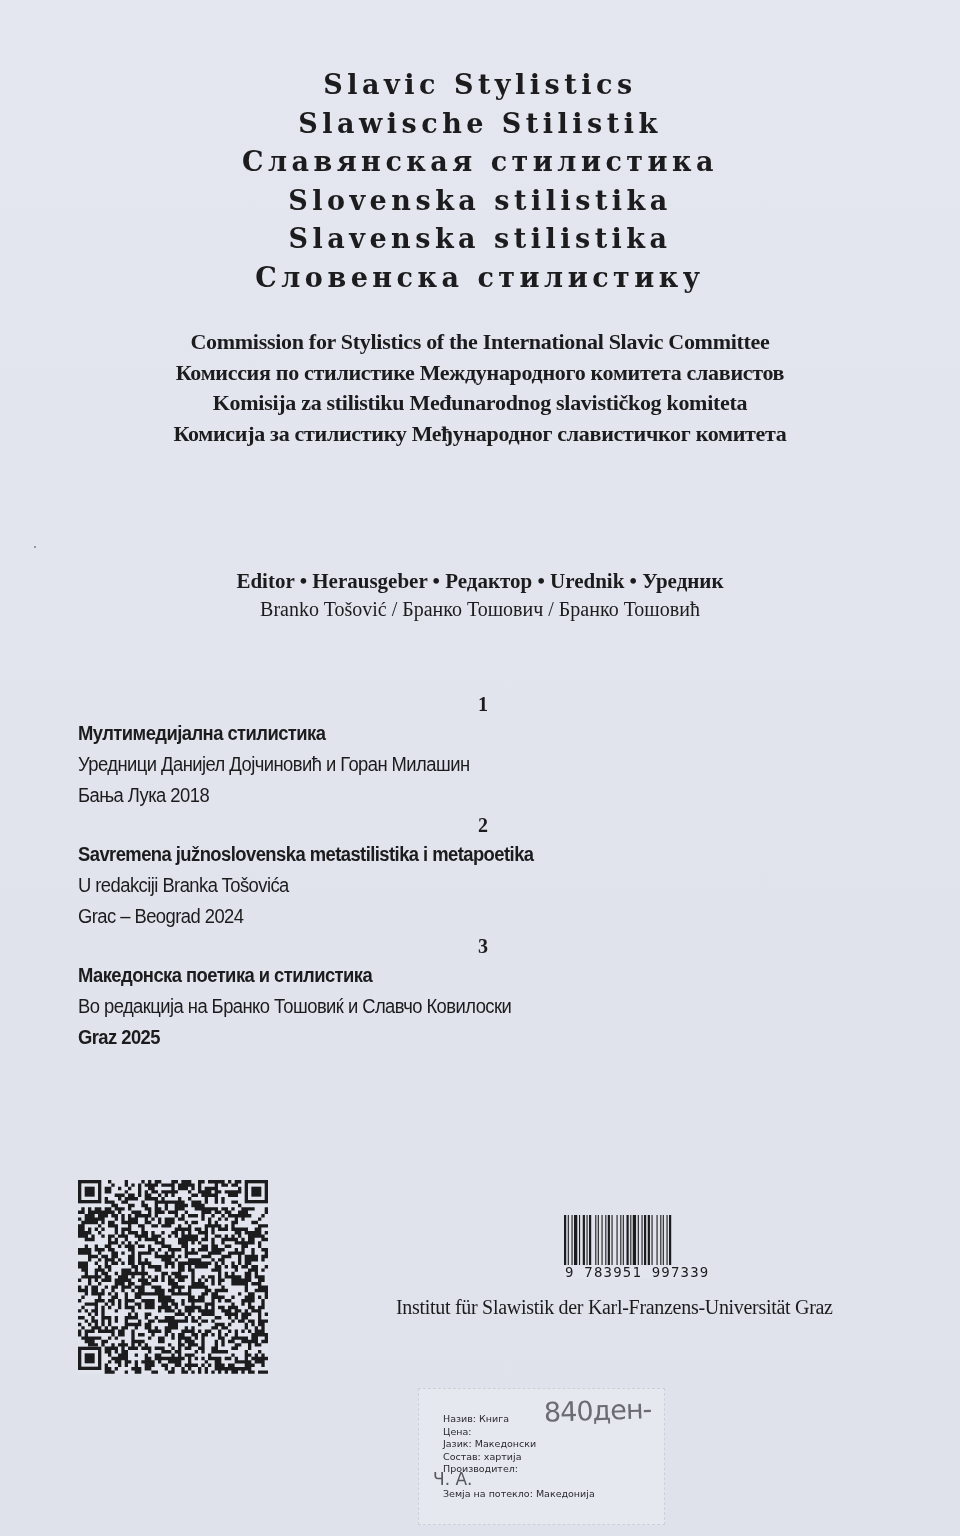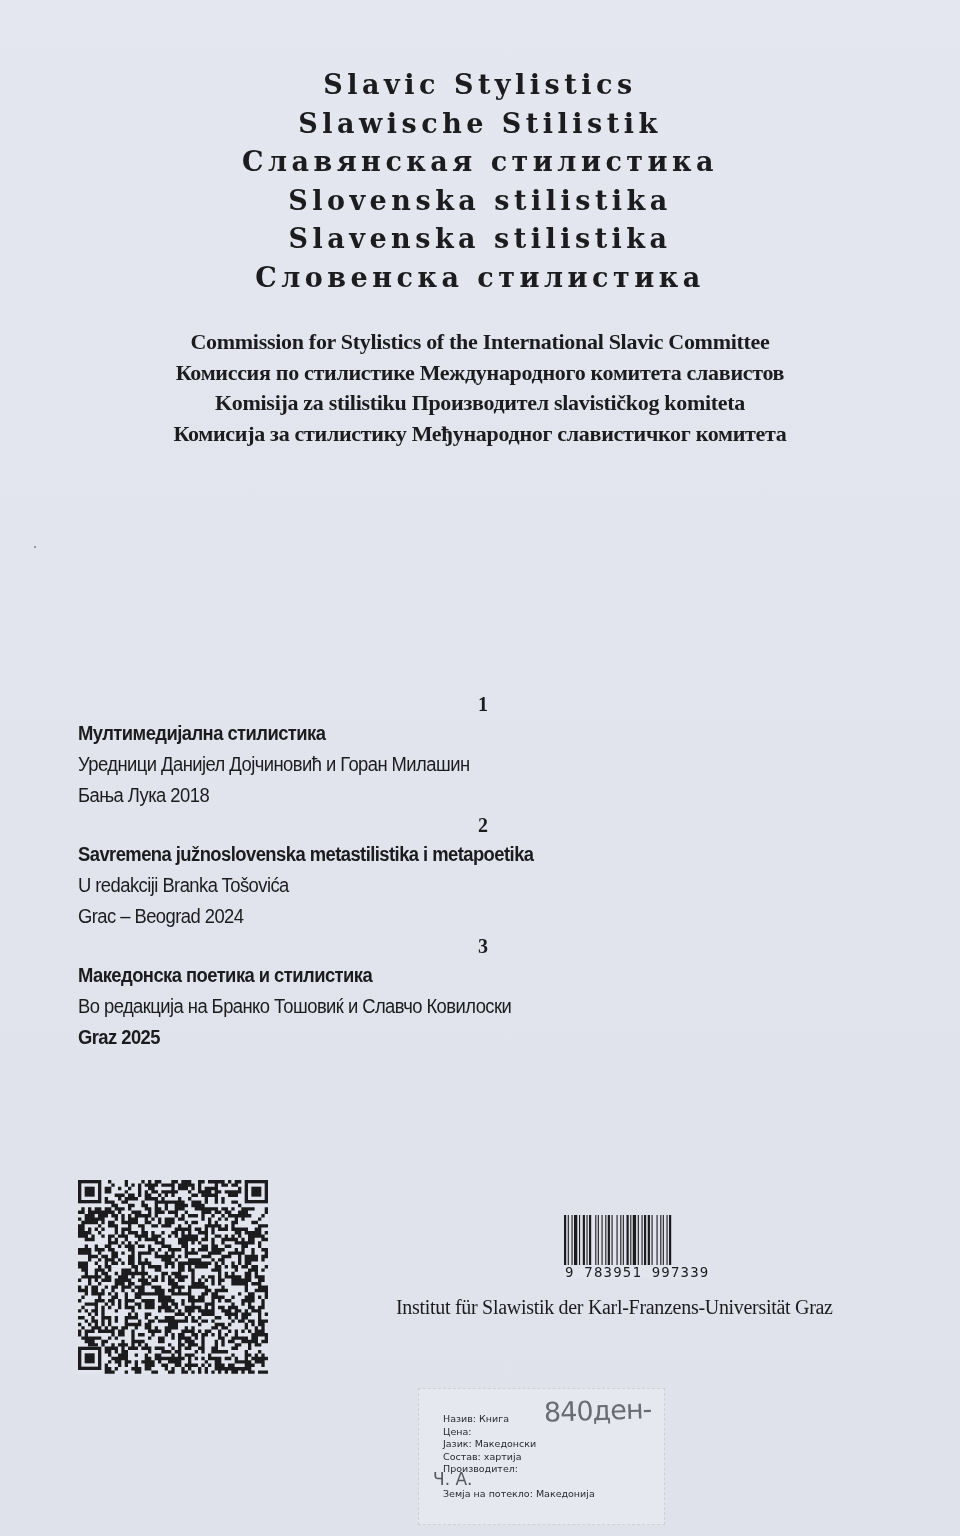--- a/index.html
+++ b/index.html
@@ -198,32 +198,34 @@
 <div class="page">
 
   <div class="speck"></div>
 
   <div class="titles">
     <div class="title-line">Slavic Stylistics</div>
     <div class="title-line">Slawische Stilistik</div>
     <div class="title-line">Славянская стилистика</div>
     <div class="title-line">Slovenska stilistika</div>
     <div class="title-line">Slavenska stilistika</div>
-    <div class="title-line">Словенска стилистика</div>
+    <div class="title-line">Словенска стилистику</div>
   </div>
 
   <div class="commission">
     <div class="comm-line">Commission for Stylistics of the International Slavic Committee</div>
     <div class="comm-line">Комиссия по стилистике Международного комитета славистов</div>
-    <div class="comm-line">Komisija za stilistiku Производител slavističkog komiteta</div>
+    <div class="comm-line">Komisija za stilistiku Međunarodnog slavističkog komiteta</div>
     <div class="comm-line">Комисија за стилистику Међународног славистичког комитета</div>
   </div>
 
 
   <div class="editor">
+    <div class="editor-label">Editor • Herausgeber • Редактор • Urednik • Уредник</div>
+    <div class="editor-name">Branko Tošović / Бранко Тошович / Бранко Тошовић</div>
   </div>
 
   <div class="volumes">
     <div class="volume">
       <div class="vol-num">1</div>
       <div class="vol-line vol-title">Мултимедијална стилистика</div>
       <div class="vol-line">Уредници Данијел Дојчиновић и Горан Милашин</div>
       <div class="vol-line">Бања Лука 2018</div>
     </div>
     <div class="volume">

